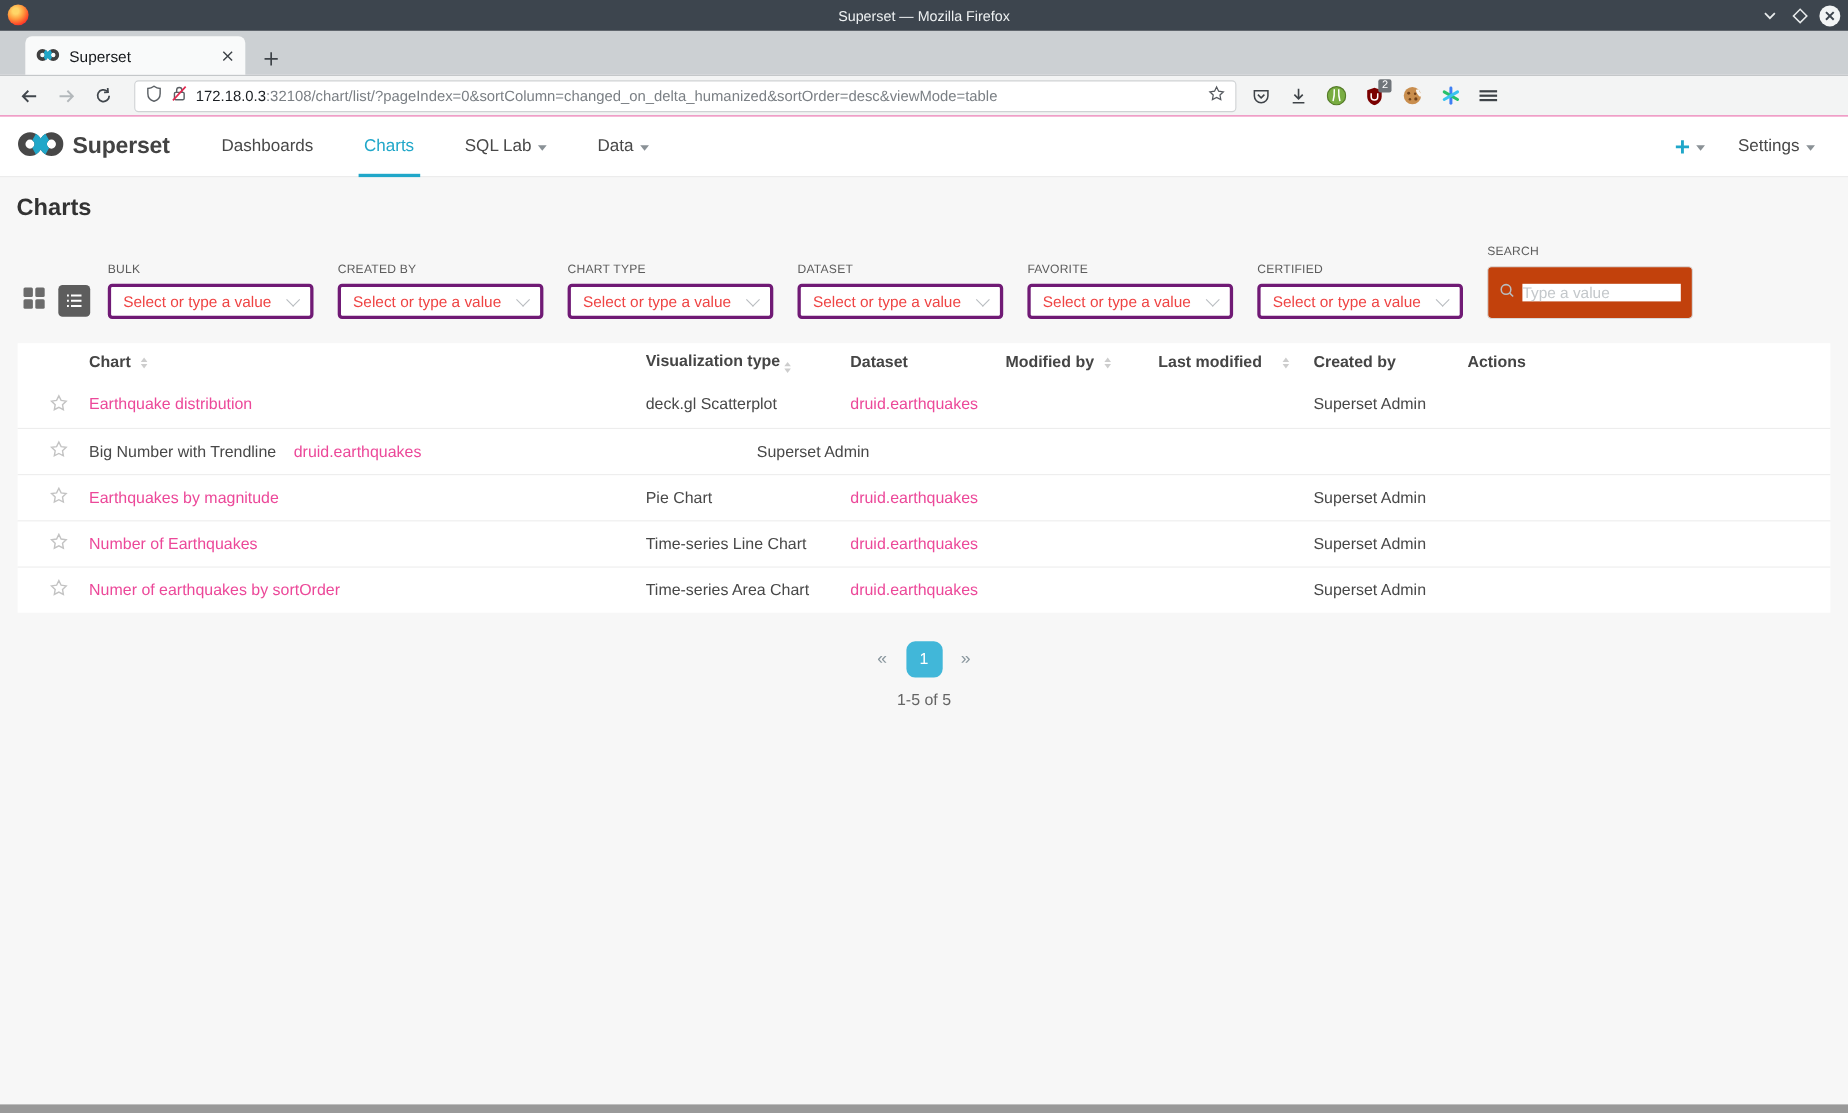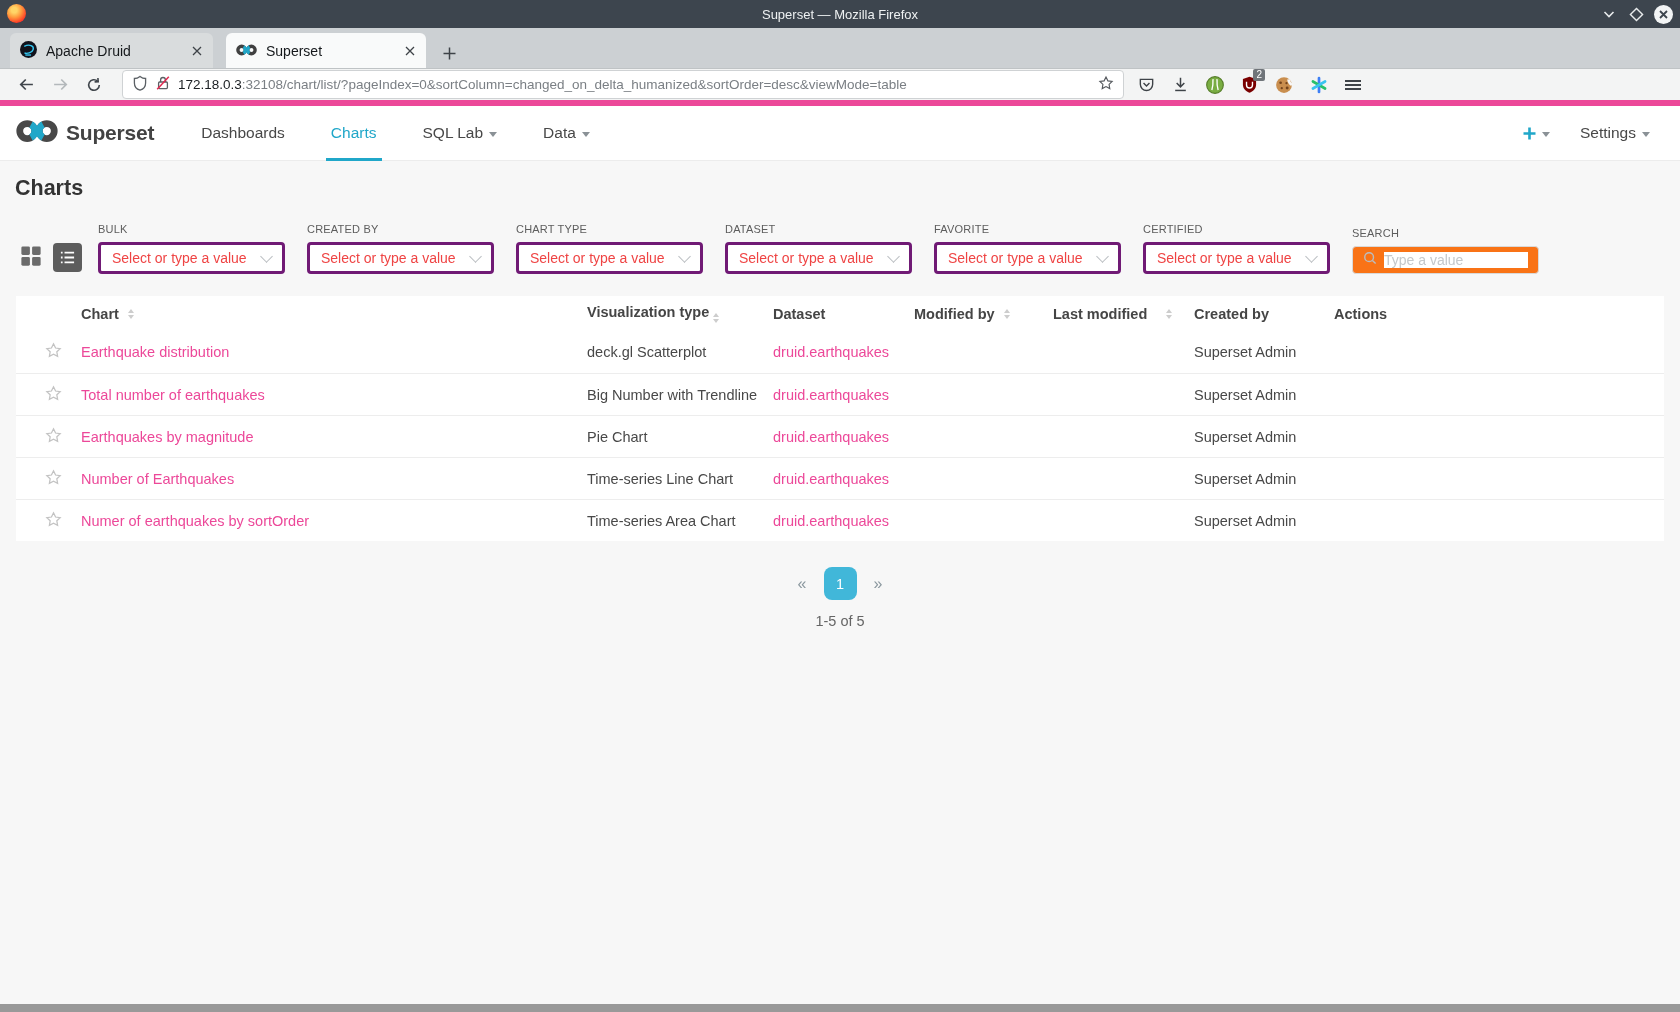--- a/index.html
+++ b/index.html
@@ -19,21 +19,21 @@
   .tabbar { height:40px; background:#ccd0d3; display:flex; align-items:flex-end; padding-left:10px; }
   .tab { height:35px; display:flex; align-items:center; gap:9px; padding:0 10px; font-size:14px; color:#15181b;
          border-radius:6px 6px 0 0; }
   .tab-inactive { background:#d9dcdd; width:203px; }
   .tab-active { background:#f9fafa; width:200px; margin-left:13px; }
   .tab-title { flex:1; white-space:nowrap; overflow:hidden; }
   .tab-close { margin-left:auto; display:flex; }
   .newtab { margin:0 0 7px 16px; display:flex; }
 
   
-  .toolbar { height:38px; background:#f3f4f4; border-top:1px solid #bfc3c5; border-bottom:6px solid #ec4899;
+  .toolbar { height:38px; background:#f3f4f4; border-top:1px solid #bfc3c5; border-bottom:1px solid #ec4899;
              display:flex; align-items:center; padding:0 12px; }
   .nav-btn { width:28px; height:28px; display:flex; align-items:center; justify-content:center; margin-right:6px; }
   .urlbar { margin-left:8px; width:1002px; height:29px; background:#fff; border:1px solid #cfd2d4; border-radius:4px;
             display:flex; align-items:center; padding:0 9px; gap:7px; }
   .url-text { flex:1; font-size:13.5px; white-space:nowrap; overflow:hidden; color:#7a7f84; }
   .url-host { color:#1b1f23; }
   .tb-icons { margin-left:14px; display:flex; align-items:center; gap:17px; }
   .tb-icon { position:relative; display:flex; }
   .badge { position:absolute; top:-7px; right:-7px; background:#70757a; color:#fff; font-size:10px; line-height:12px;
            padding:0 3px; border-radius:2px; }
@@ -63,21 +63,21 @@
 
   
   .filter-row { display:flex; align-items:flex-end; padding:8px 16px 14px 20px; }
   .view-toggles { display:flex; align-items:center; gap:11px; margin:0 16px 2px 0; }
   .toggle-list { width:29px; height:29px; background:#5d5d5d; border-radius:4px; display:flex; align-items:center; justify-content:center; }
   .filter-group { width:187px; margin-right:22px; }
   .filter-label { font-size:11px; color:#5d5d5d; margin-bottom:7px; letter-spacing:0.2px; }
   .select-box { height:32px; background:#fff; border:3px solid #701a75; border-radius:4px; display:flex; align-items:center;
                 justify-content:space-between; padding:0 11px; font-size:14px; color:#ef4444; cursor:pointer; }
   .chev { width:9px; height:9px; border-right:1.5px solid #b9bdc1; border-bottom:1.5px solid #b9bdc1; transform:rotate(45deg); margin-top:-4px; }
-  .search-box { height:28px; background:#f97316; border:1px solid #d9d9d9; border-radius:4px; display:flex; align-items:center; gap:7px; padding:0 10px; }
+  .search-box { height:48px; background:#c2410c; border:1px solid #d9d9d9; border-radius:4px; display:flex; align-items:center; gap:7px; padding:0 10px; }
   .search-box input { border:none; outline:none; font-size:14px; width:100%; font-family:"Liberation Sans",sans-serif; color:#484848; }
   .search-box input::placeholder { color:#c4c8cb; }
 
   
   .table-card { margin:8px 16px 0; background:#fff; }
   .t-header, .t-row { display:flex; align-items:center; }
   .t-header { height:35px; font-size:14.5px; font-weight:700; color:#454545; }
   .t-row { height:42px; font-size:14.5px; color:#484848; }
   .t-row + .t-row { border-top:1px solid #ededed; }
   .col-star { width:65px; padding-left:29px; display:flex; align-items:center; }
@@ -122,35 +122,20 @@
     </span>
     <span class="wc-close">
       <svg width="11" height="11" viewBox="0 0 11 11">
           <path d="M2 2 L9 9 M9 2 L2 9" stroke="#3d454e" stroke-width="1.8"></path>
         </svg>
     </span>
   </span>
 </div>
 
 <div class="tabbar">
-  <div class="tab tab-inactive">
-    <span>
-      <svg width="17" height="17" viewBox="0 0 16 16">
-          <circle cx="8" cy="8" r="8" fill="#12131c"></circle>
-          <path d="M4 5 C9 2.6 13.4 4.6 12.4 8 C11.4 11.2 6.4 12.2 4.2 11.2" stroke="#35c7f1" fill="none" stroke-width="1.3"></path>
-          <path d="M5 13.2 h5.4" stroke="#35c7f1" stroke-width="1.3"></path>
-        </svg>
-    </span>
-    <span class="tab-title">Apache Druid</span>
-    <span class="tab-close">
-      <svg width="12" height="12" viewBox="0 0 12 12">
-          <path d="M2 2 L10 10 M10 2 L2 10" stroke="#3e4348" stroke-width="1.3"></path>
-        </svg>
-    </span>
-  </div>
   <div class="tab tab-active">
     <span>
       <svg width="21" height="12" viewBox="0 0 56 32">
           <circle cx="15" cy="16" r="10" fill="none" stroke="#404040" stroke-width="9"></circle>
           <circle cx="41" cy="16" r="10" fill="none" stroke="#404040" stroke-width="9"></circle>
           <path d="M20 7.3 A10 10 0 0 1 20 24.7" fill="none" stroke="#20a7c9" stroke-width="9"></path>
           <path d="M36 24.7 A10 10 0 0 1 36 7.3" fill="none" stroke="#20a7c9" stroke-width="9"></path>
         </svg>
     </span>
     <span class="tab-title">Superset</span>
@@ -431,23 +416,20 @@
     <span class="col-createdby">Superset Admin</span>
     <span class="col-actions"></span>
   </div>
 
   <div class="t-row">
     <span class="col-star">
         <span><svg width="17" height="17" viewBox="0 0 24 24">
             <path d="M12 2.6 l2.9 5.9 6.5 .9 -4.7 4.5 1.1 6.4 -5.8 -3 -5.8 3 1.1 -6.4 -4.7 -4.5 6.5 -.9 z" fill="none" stroke="#c3c3c3" stroke-width="1.8"></path>
           </svg></span>
       </span>
-    <span class="col-chart">
-        <a class="link">Total number of earthquakes</a>
-      </span>
     <span class="col-viz">Big Number with Trendline</span>
     <span class="col-dataset"><a class="link">druid.earthquakes</a></span>
     <span class="col-modby"></span>
     <span class="col-lastmod"></span>
     <span class="col-createdby">Superset Admin</span>
     <span class="col-actions"></span>
   </div>
 
   <div class="t-row">
     <span class="col-star">

